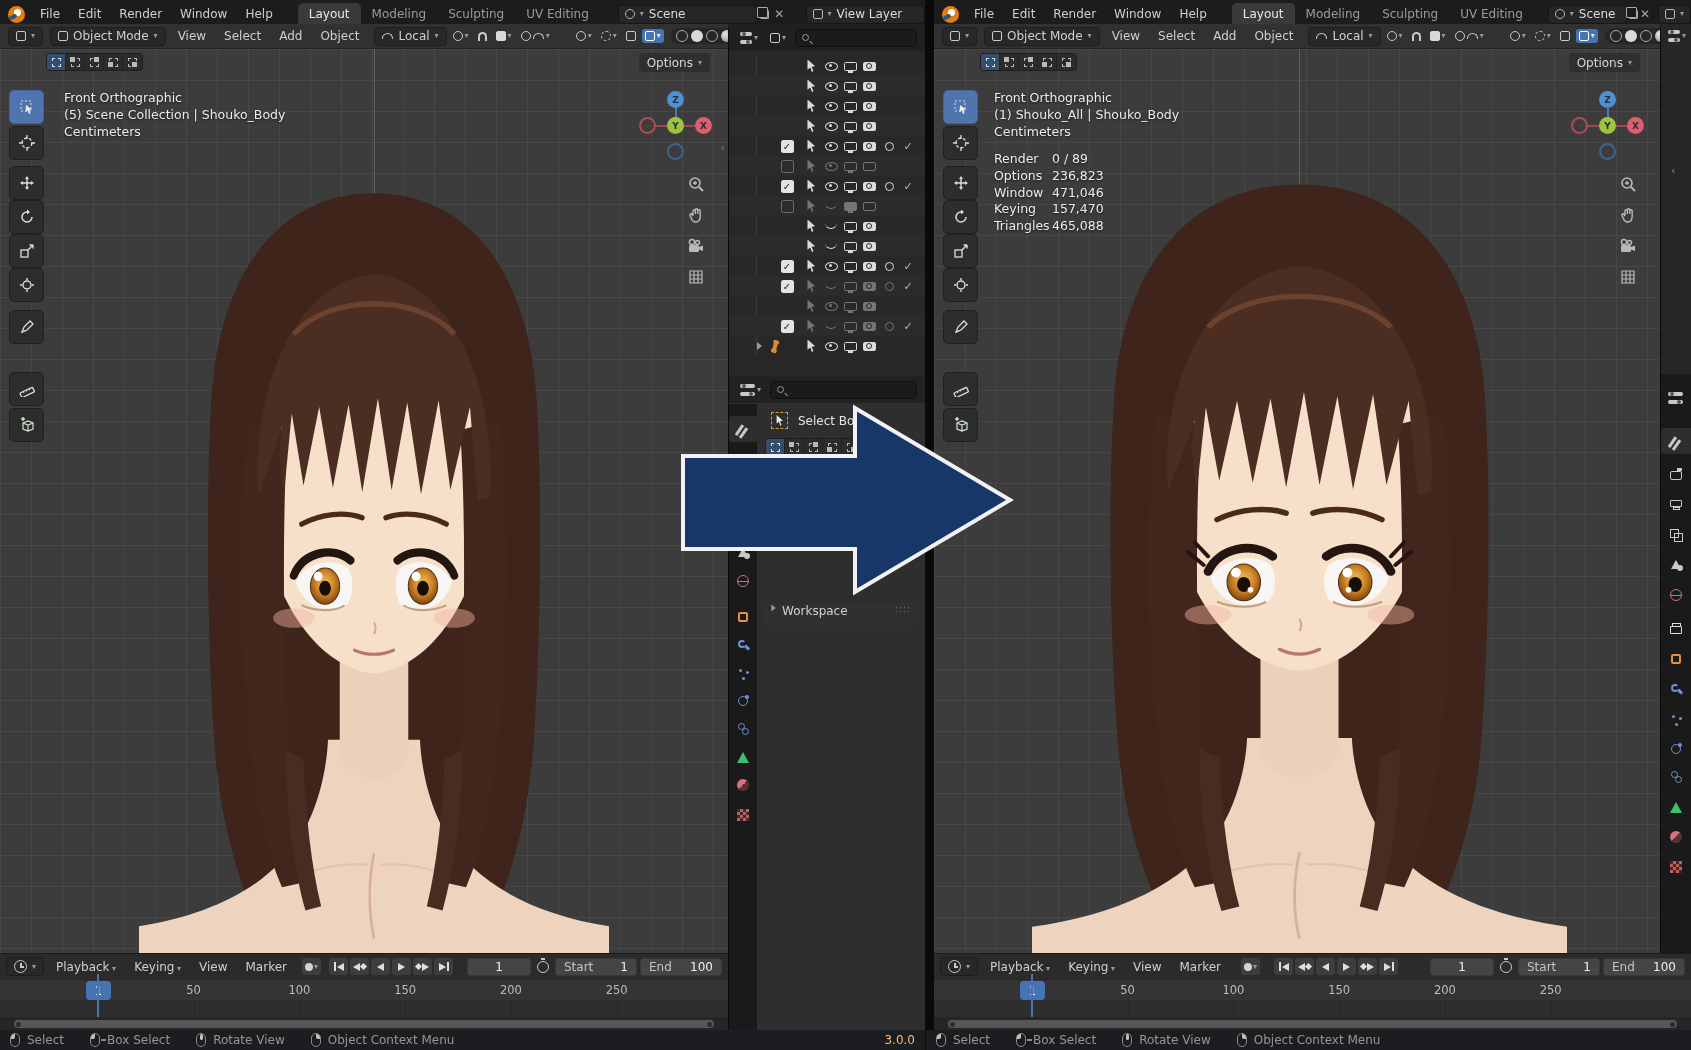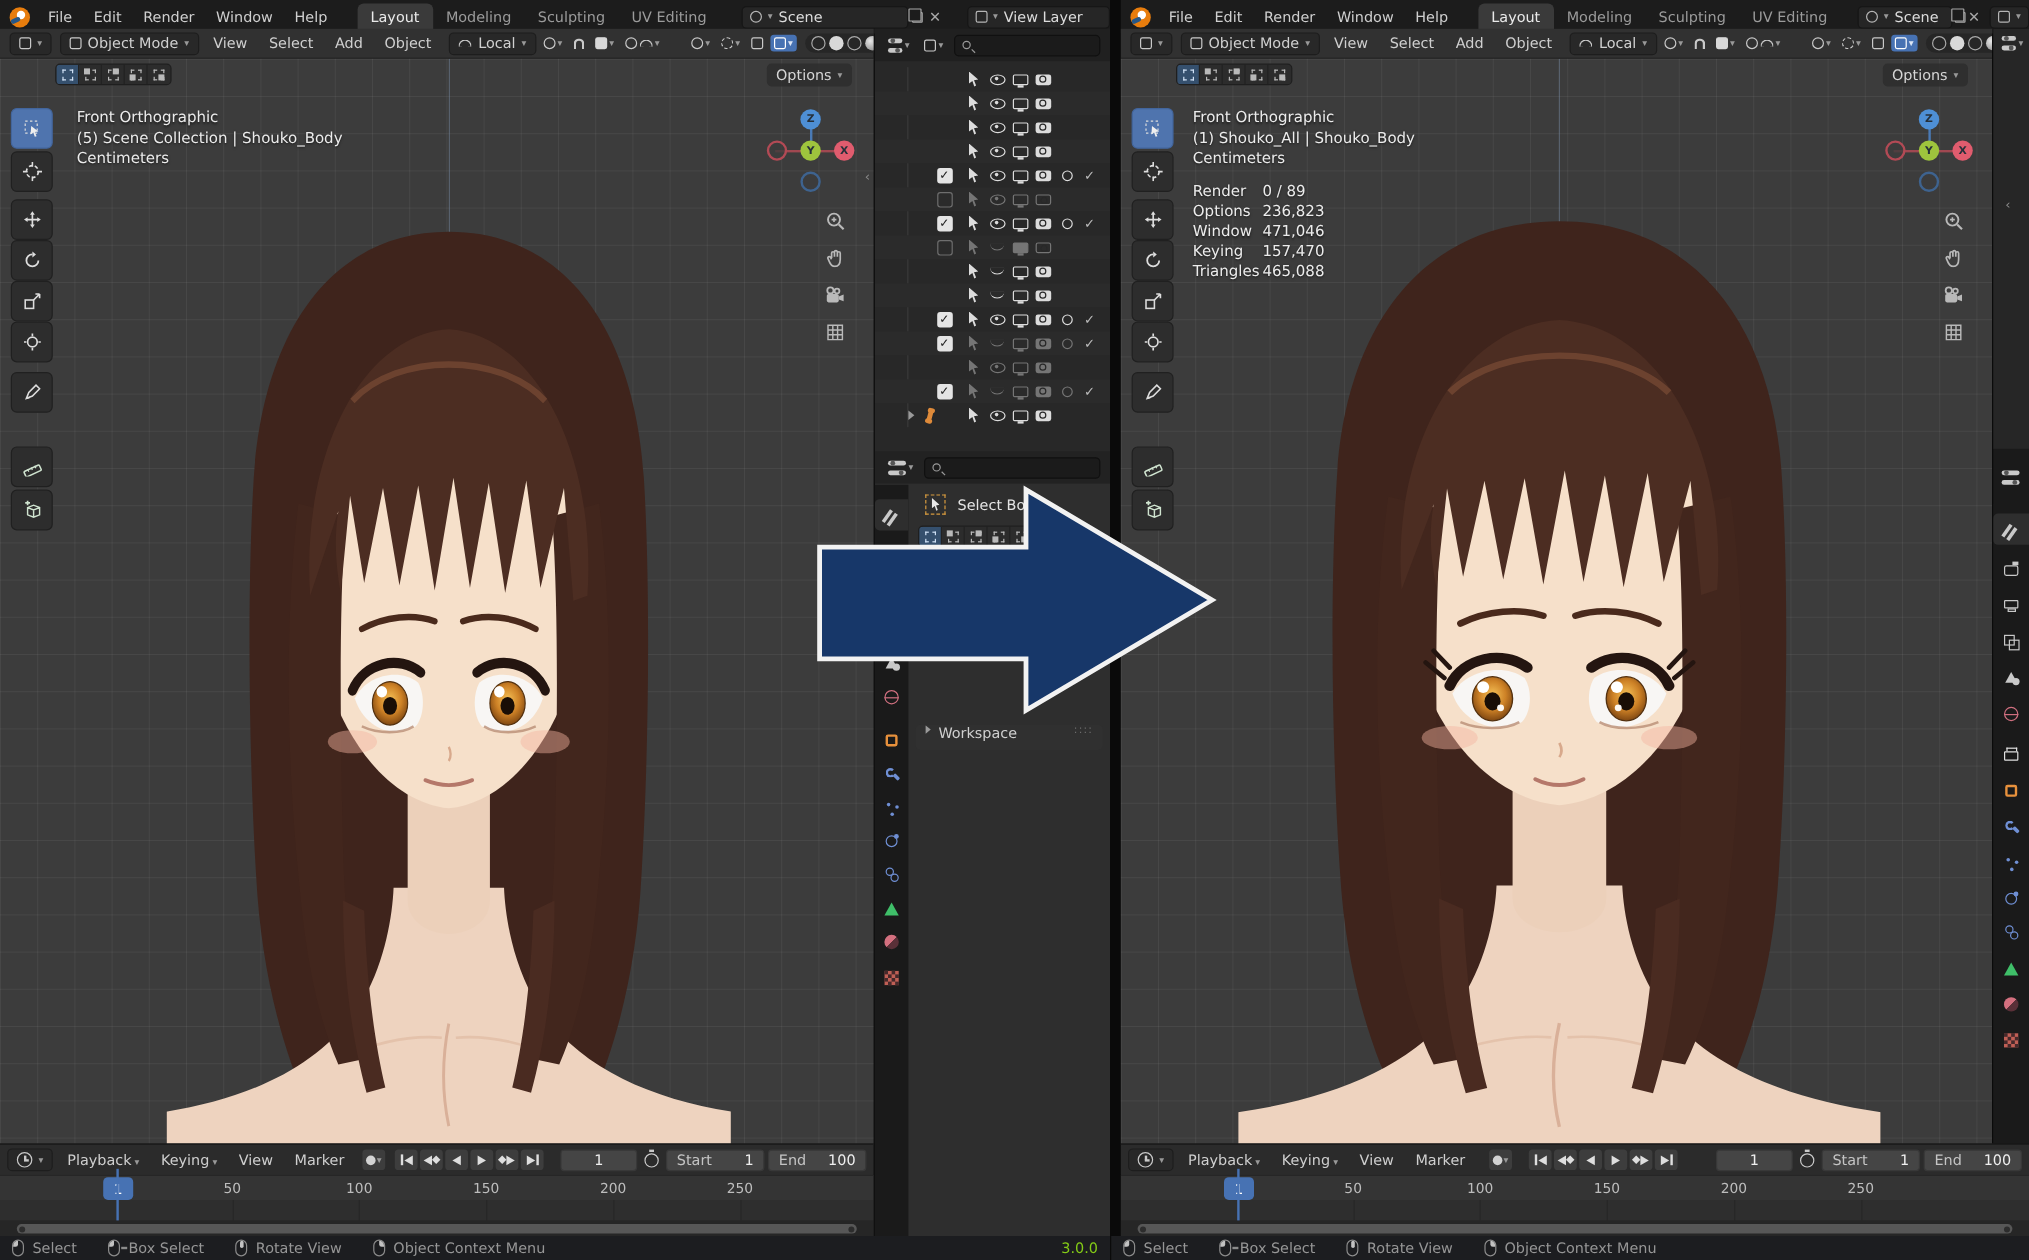--- a/index.html
+++ b/index.html
@@ -84,21 +84,21 @@
   .stopwatch::before{content:'';position:absolute;width:4px;height:2px;background:#c9c9c9;left:2.5px;top:-4px;}
   
   .statusbar{position:absolute;height:20px;background:#1c1d20;display:flex;align-items:center;color:#969696;padding:0 10px;overflow:hidden;white-space:nowrap;}
   .st-item{display:flex;align-items:center;gap:7px;margin-right:26px;}
   .mouse{width:10px;height:14px;border:1.4px solid #8b8b8b;border-radius:5px;position:relative;flex:0 0 auto;}
   .mouse::before{content:'';position:absolute;background:#c2c2c2;}
   .mouse.m-left::before{width:4px;height:5px;left:0;top:0;border-radius:4px 0 2px 0;}
   .mouse.m-right::before{width:4px;height:5px;right:0;top:0;border-radius:0 4px 0 2px;}
   .mouse.m-middle::before{width:3px;height:6px;left:2.7px;top:0;border-radius:2px;}
   .mouse.m-drag::after{content:'';position:absolute;width:5px;height:1.5px;background:#8b8b8b;right:-7px;top:5px;}
-  .st-version{margin-left:auto;color:#84cc16;text-align:right;}
+  .st-version{margin-left:auto;color:#fdba74;text-align:right;}
   
   .midpanel{position:absolute;background:#282828;overflow:hidden;}
   .outl-header{position:absolute;left:0;right:0;top:0;height:27px;background:#202020;display:flex;align-items:center;padding:0 8px;gap:6px;}
   .search{display:flex;align-items:center;gap:5px;background:#1b1b1b;border:1px solid #101010;border-radius:4px;height:18px;flex:1;padding:0 6px;}
   .mag{width:7px;height:7px;border:1.4px solid #9a9a9a;border-radius:50%;position:relative;flex:0 0 auto;}
   .mag::after{content:'';position:absolute;width:4px;height:1.4px;background:#9a9a9a;left:5.5px;top:6.5px;transform:rotate(45deg);}
   .treelines{position:absolute;width:1px;background:#3a3a3a;}
   .o-row{position:absolute;left:0;height:20px;}
   .o-row.alt{background:#2b2b2b;}
   .oslot{position:absolute;top:0;height:20px;width:20px;display:flex;align-items:center;justify-content:center;color:#dcdcdc;}

